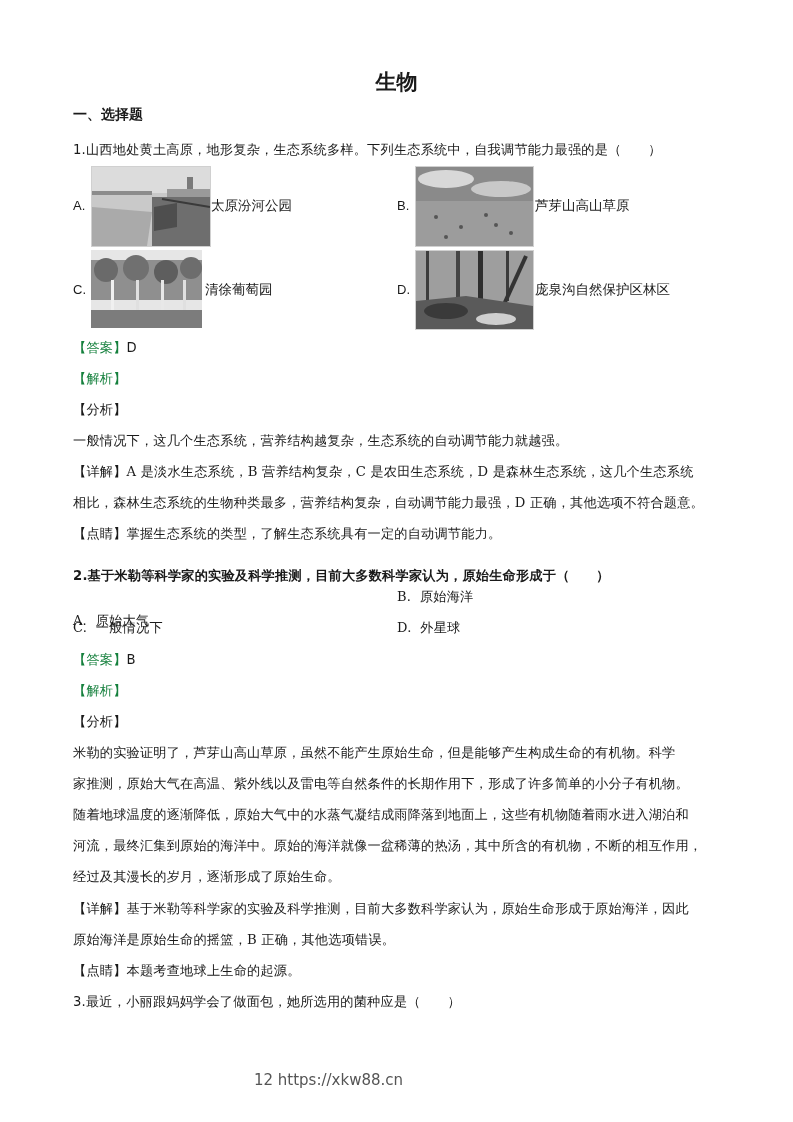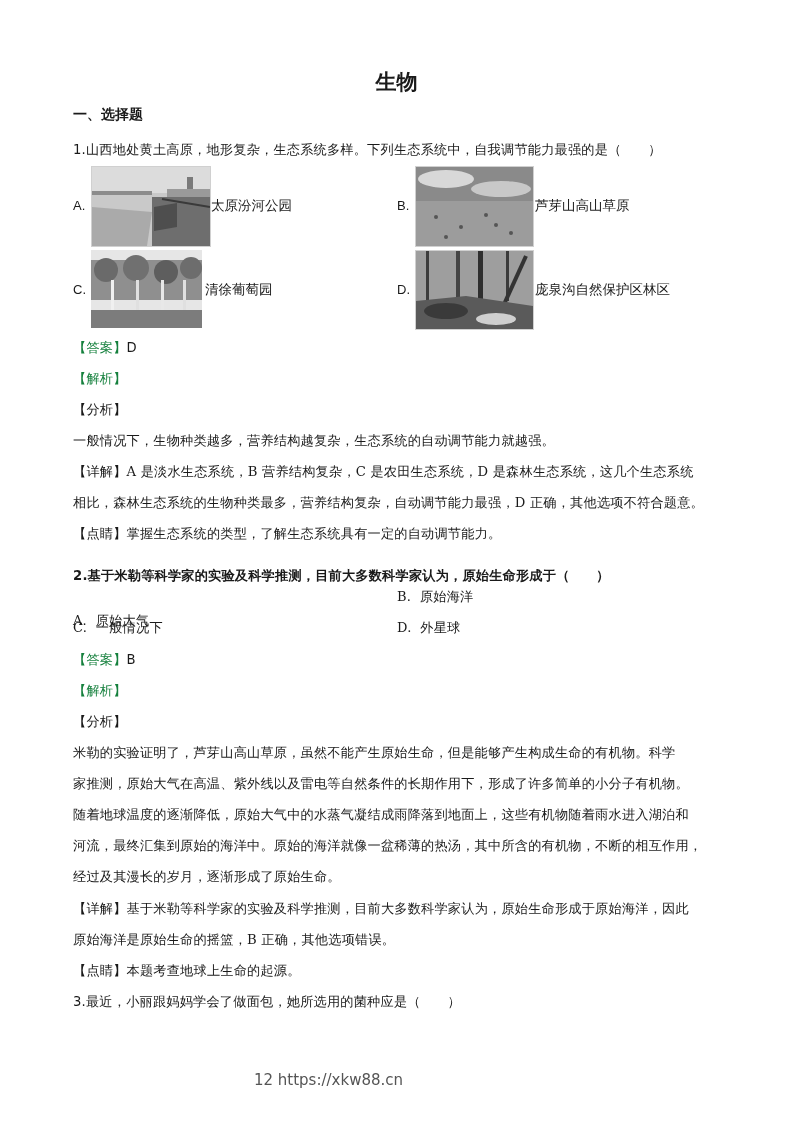--- a/index.html
+++ b/index.html
@@ -95,21 +95,21 @@
     <ellipse cx="80" cy="68" rx="20" ry="6" fill="#cfcfcf"></ellipse>
   </svg>
 </div>
 <div class="abs opt-text" style="left:535px; top:281px;">庞泉沟自然保护区林区</div>
 
 <div class="abs line" style="top:338px;">
   <span class="label-blue">【答案】</span><span class="q">D</span>
 </div>
 <div class="abs line label-blue" style="top:369px;">【解析】</div>
 <div class="abs line" style="top:400px;">【分析】</div>
-<div class="abs line" style="top:431px;">一般情况下，生物种类越多，营养结构越复杂，生态系统的自动调节能力就越强。</div>
+<div class="abs line" style="top:431px;">一般情况下，这几个生态系统，营养结构越复杂，生态系统的自动调节能力就越强。</div>
 <div class="abs line" style="top:462px;">
   <span>【详解】</span><span>A 是淡水生态系统，B 营养结构复杂，C 是农田生态系统，D 是森林生态系统，这几个生态系统</span>
 </div>
 <div class="abs line" style="top:493px;">相比，森林生态系统的生物种类最多，营养结构复杂，自动调节能力最强，D 正确，其他选项不符合题意。</div>
 <div class="abs line" style="top:524px;">
   <span>【点睛】</span><span>掌握生态系统的类型，了解生态系统具有一定的自动调节能力。</span>
 </div>
 
 <div class="abs line q" style="top:566px;font-weight:bold;">2.基于米勒等科学家的实验及科学推测，目前大多数科学家认为，原始生命形成于（　　）</div>
 <div class="abs line" style="top:587px;margin-top:24px;">

